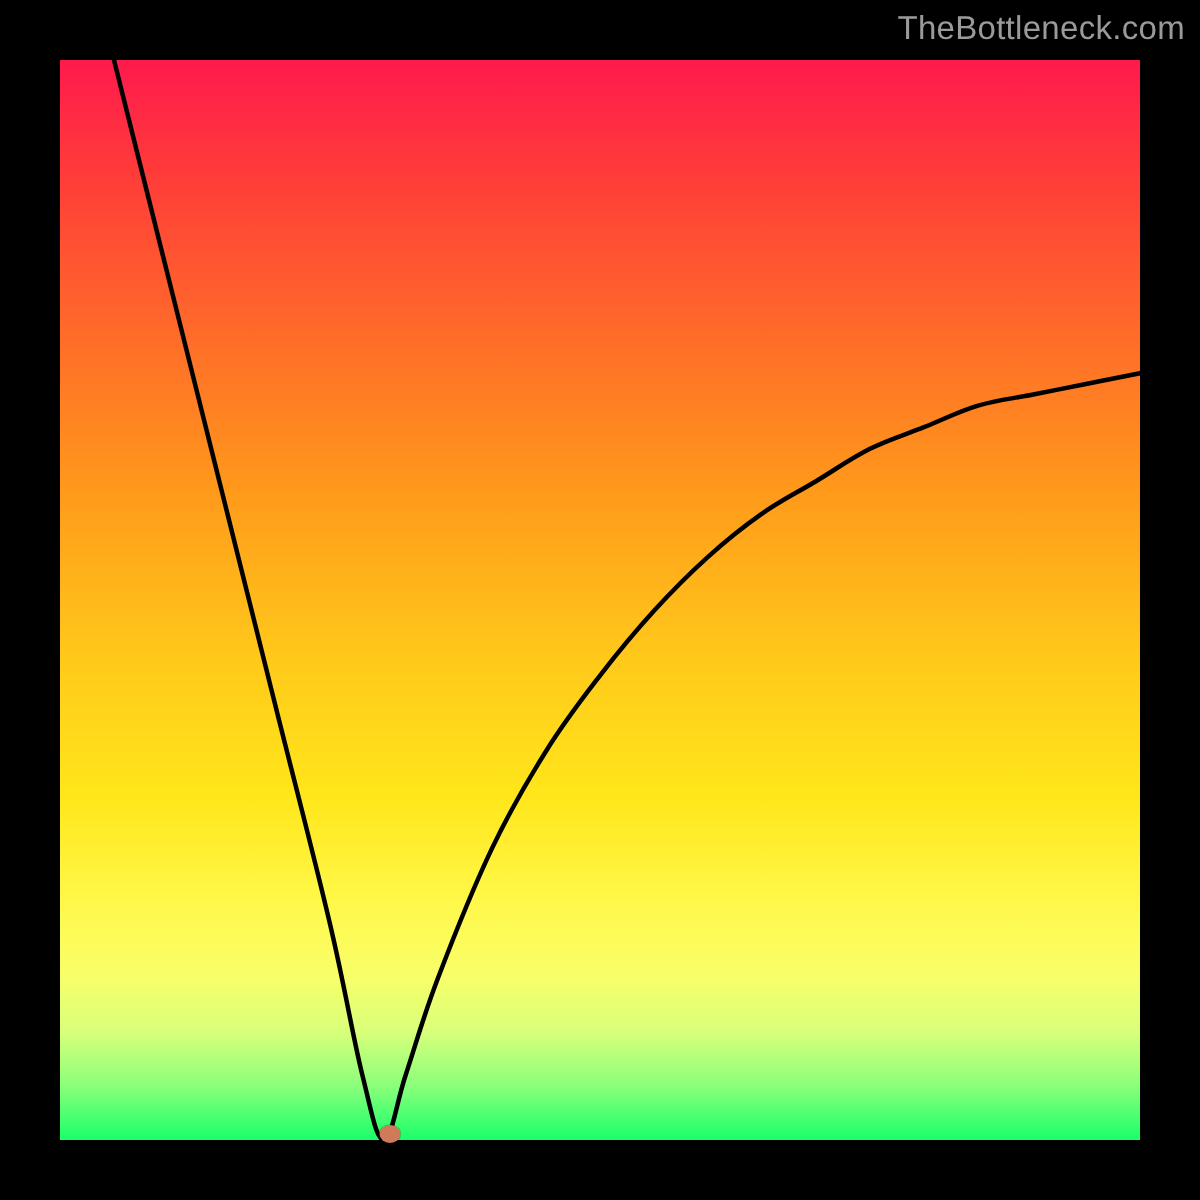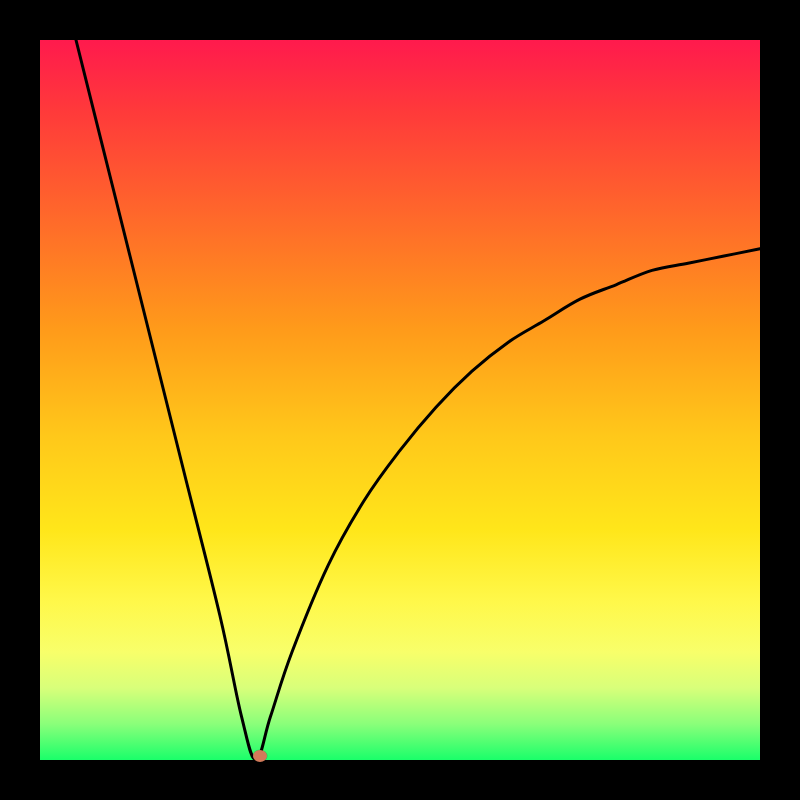--- a/index.html
+++ b/index.html
@@ -71,13 +71,14 @@
 </head>
 <body>
 
 <div class="frame">
   <div class="plot-area">
     <svg class="curve" viewBox="0 0 720 720" preserveAspectRatio="none">
       <path id="curve-path" fill="none" stroke-width="3" stroke-linecap="round" stroke-linejoin="round" d="M 36 0 C 42.48 25.919999999999998, 59.04 92.16, 72 144 C 84.96 195.84, 95.04 236.16, 108 288 C 120.96 339.84, 131.04 380.16, 144 432 C 156.96 483.84, 169.632 531.936, 180 576 C 190.368 620.064, 195.12000000000003 650.88, 201.60000000000002 676.8 C 208.08 702.7199999999999, 210.816 720, 216 720 C 221.184 720, 223.92000000000002 696.24, 230.4 676.8 C 236.88 657.3599999999999, 241.63199999999998 639.216, 251.99999999999997 612 C 262.368 584.784, 275.04 552.816, 288 525.6 C 300.96 498.384, 311.04 481.536, 324 460.8 C 336.96 440.064, 347.03999999999996 427.248, 360 410.4 C 372.96000000000004 393.55199999999996, 383.0400000000001 381.45599999999996, 396.00000000000006 367.2 C 408.96000000000004 352.944, 419.04 342.864, 432 331.2 C 444.96 319.536, 455.04 311.47200000000004, 468 302.40000000000003 C 480.96 293.32800000000003, 491.03999999999996 288.576, 503.99999999999994 280.8 C 516.9599999999999 273.024, 527.04 265.68, 540 259.2 C 552.96 252.71999999999997, 563.04 249.98399999999995, 576 244.79999999999995 C 588.96 239.61599999999996, 599.04 234.28799999999995, 612 230.39999999999998 C 624.96 226.512, 635.04 225.79200000000003, 648 223.20000000000005 C 660.96 220.60800000000006, 671.04 218.59200000000007, 684 216.00000000000006 C 696.96 213.40800000000004, 713.52 210.09600000000003, 720 208.8" stroke="#000000"></path>
     </svg>
     <div class="marker" id="marker" style="left: 219.6px; top: 716.4px; background: rgb(209, 122, 90);"></div>
   </div>
+  <div class="watermark">TheBottleneck.com</div>
 </div>
 
 </body></html>

